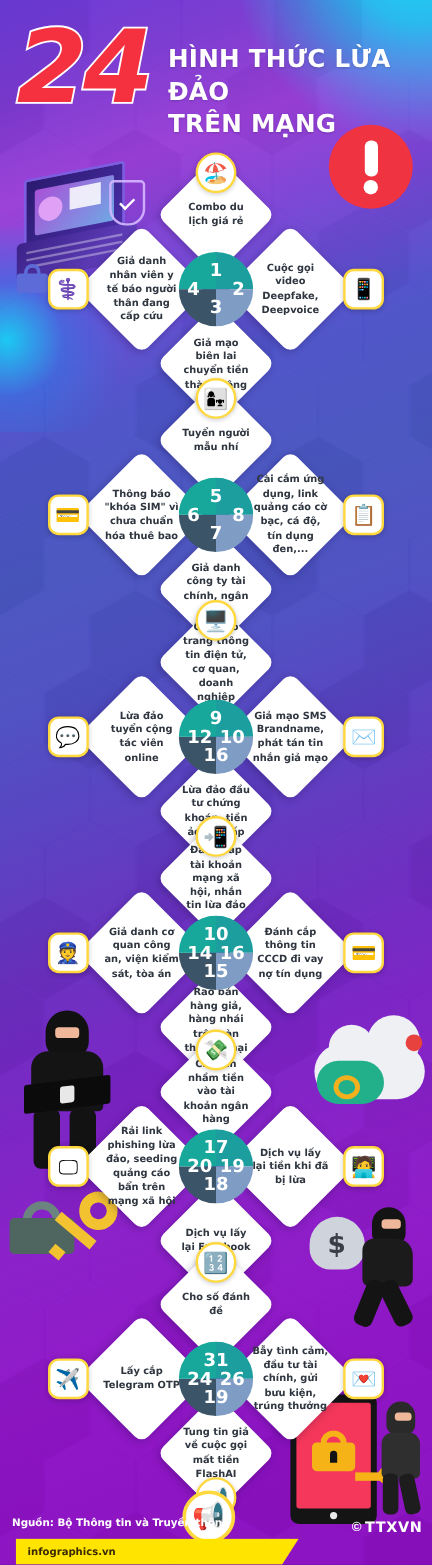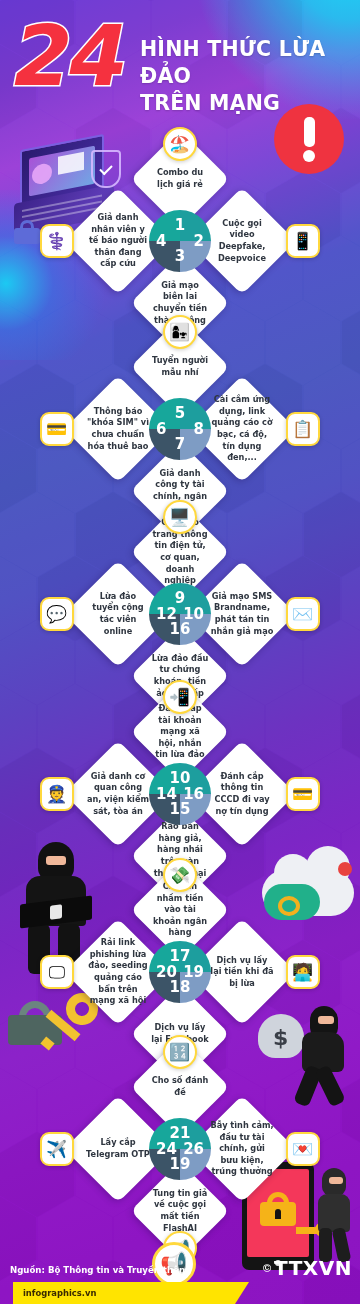--- a/index.html
+++ b/index.html
@@ -218,21 +218,21 @@
   .footer-src {
     position: absolute; left: 0; bottom: 22px; width: 360px; height: 24px;
     display: flex; align-items: center;
   }
   .footer-src span {
     color: #fff; font-weight: 800; font-size: 8.6px; padding-left: 10px;
     font-family: "DejaVu Sans", sans-serif;
   }
   .ttxvn { position: absolute; right: 8px; bottom: 24px; display: flex; align-items: center; gap: 3px; }
   .ttxvn .c { color: #fff; font-size: 11px; font-weight: 700; }
-  .ttxvn .logo { color: #fff; font-weight: 900; font-size: 20px; letter-spacing: .5px; font-family:"DejaVu Sans",sans-serif; }
+  .ttxvn .logo { color: #fff; font-weight: 900; font-size: 12px; letter-spacing: .5px; font-family:"DejaVu Sans",sans-serif; }
   .yellowbar {
     position: absolute; left: 13px; bottom: 0; width: 360px; height: 22px;
     background: #ffe400;
     clip-path: polygon(0 0, 236px 0, 222px 100%, 0 100%);
   }
   .yellowbar span {
     color: #3a2a00; font-weight: 700; font-size: 8.4px;
     position: absolute; left: 10px; top: 6px;
     font-family: "DejaVu Sans", sans-serif;
   }
@@ -673,21 +673,21 @@
         <span class="gi">📢</span>
       </div>
       <div class="ibub" style="left:40px;top:1132px">
         <span class="gi">✈️</span>
       </div>
       <div class="circle" style="top:1118px;--c1:#1d9e9e;--c2:#7e9cc4;--c3:#3c5467;--c4:#17a79b">
         <div class="q t"></div>
         <div class="q r"></div>
         <div class="q b"></div>
         <div class="q l"></div>
-        <div class="lbl n1">21</div>
+        <div class="lbl n1">31</div>
         <div class="lbl n2">26</div>
         <div class="lbl n3">19</div>
         <div class="lbl n4">24</div>
       </div>
     </div>
   </div>
 
 <div class="megaphone">
     <span class="g">📢</span>
   </div>

